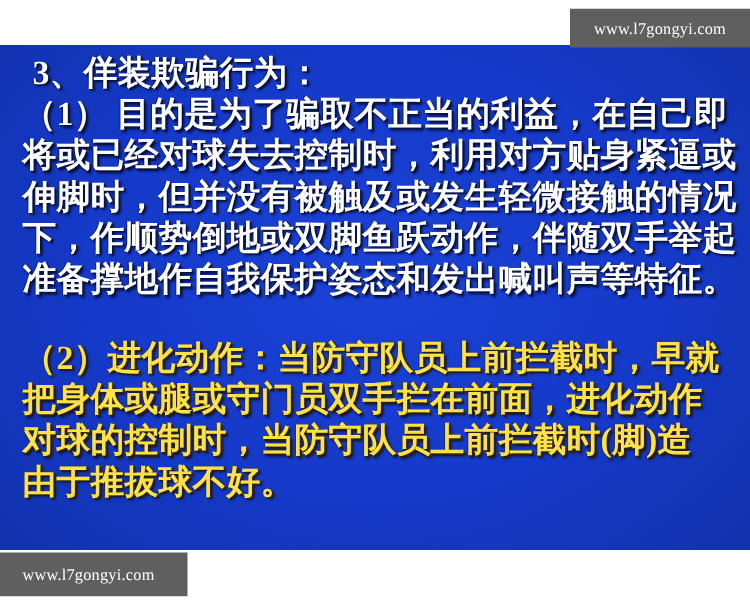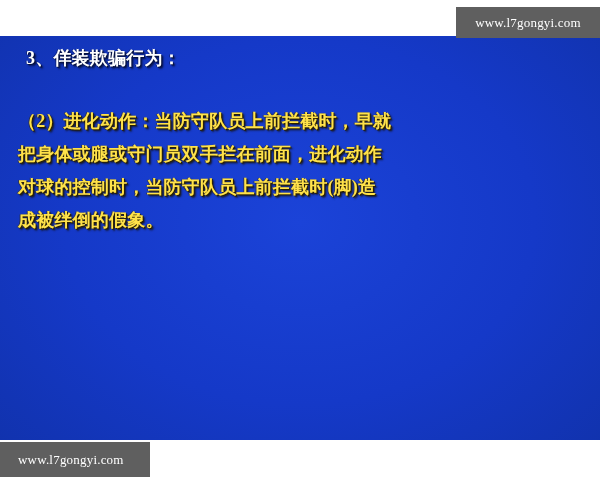--- a/index.html
+++ b/index.html
@@ -44,21 +44,21 @@
   .slide-body {
     position: absolute;
     left: 0;
     top: 0;
     width: 600px;
     padding: 6px 10px 0 12px;
     box-sizing: border-box;
   }
 
   .line {
-    font-size: 18px;
+    font-size: 27px;
     line-height: 33px;
     letter-spacing: 0.2px;
     white-space: nowrap;
     font-weight: bold;
   }
 
   .line.white {
     color: #ffffff;
     text-shadow:
       1px 1px 0 #06113f,
@@ -112,28 +112,35 @@
 </head>
 <body>
 
 <div id="page">
 
   <div class="slide">
     <div class="slide-body">
 
       <div class="line white indent-1">3、佯装欺骗行为：</div>
 
+      <div>
+        <div class="line white indent-2">（1） 目的是为了骗取不正当的利益，在自己即</div>
+        <div class="line white indent-2">将或已经对球失去控制时，利用对方贴身紧逼或</div>
+        <div class="line white indent-2">伸脚时，但并没有被触及或发生轻微接触的情况</div>
+        <div class="line white indent-2">下，作顺势倒地或双脚鱼跃动作，伴随双手举起</div>
+        <div class="line white indent-2">准备撑地作自我保护姿态和发出喊叫声等特征。</div>
+      </div>
 
       <div class="para-gap"></div>
 
       <div>
         <div class="line yellow indent-2">（2）进化动作：当防守队员上前拦截时，早就</div>
         <div class="line yellow indent-2">把身体或腿或守门员双手拦在前面，进化动作</div>
         <div class="line yellow indent-2">对球的控制时，当防守队员上前拦截时(脚)造</div>
-        <div class="line yellow indent-2">成被绊倒的假象。</div>
+        <div class="line yellow indent-2">由于推拔球不好。</div>
       </div>
 
     </div>
   </div>
 
   <div class="watermark top">www.l7gongyi.com</div>
 
   <div class="watermark bottom">www.l7gongyi.com</div>
 
 </div>

